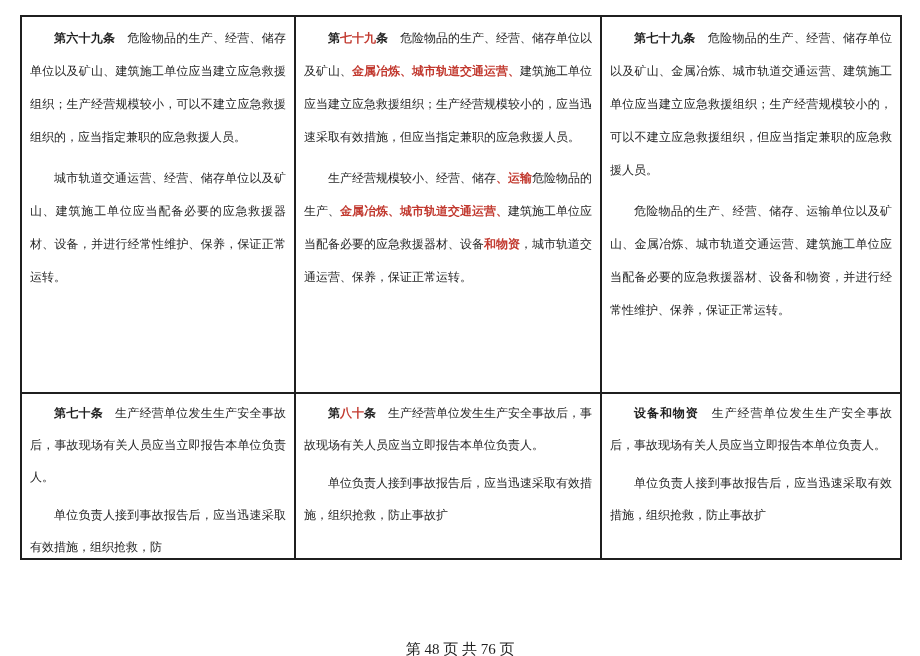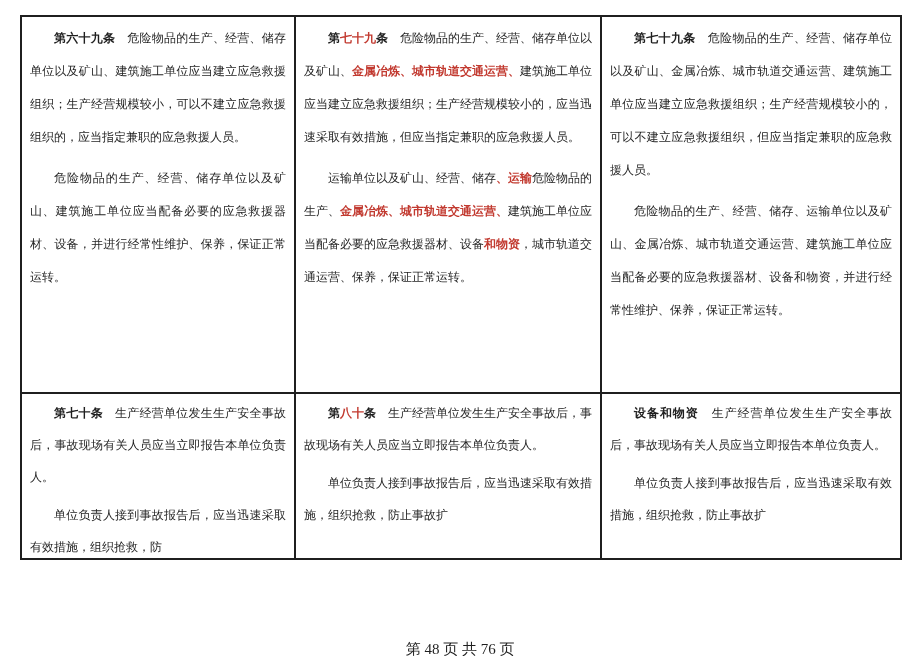--- a/index.html
+++ b/index.html
@@ -58,25 +58,25 @@
 </style>
 </head>
 <body>
 
 <div>
 
   <div class="comp-table">
 
     <div class="cell">
       <p><span class="b">第六十九条</span><span>　危险物品的生产、经营、储存单位以及矿山、建筑施工单位应当建立应急救援组织；生产经营规模较小，可以不建立应急救援组织的，应当指定兼职的应急救援人员。</span></p>
-      <p><span>危险物品的生产、经营、储存单位以及矿山、建筑施工单位应当配备必要的应急救援器材、设备，并进行经常性维护、保养，保证正常运转。</span></p>
+      <p><span>城市轨道交通运营、经营、储存单位以及矿山、建筑施工单位应当配备必要的应急救援器材、设备，并进行经常性维护、保养，保证正常运转。</span></p>
     </div>
     <div class="cell">
       <p><span class="b">第</span><span class="b r">七十九</span><span class="b">条</span><span>　危险物品的生产、经营、储存单位以及矿山、</span><span class="b r">金属冶炼、城市轨道交通运营、</span><span>建筑施工单位应当建立应急救援组织；生产经营规模较小的，应当迅速采取有效措施，但应当指定兼职的应急救援人员。</span></p>
-      <p><span>运输单位以及矿山、经营、储存</span><span class="b r">、运输</span><span>危险物品的生产、</span><span class="b r">金属冶炼、城市轨道交通运营、</span><span>建筑施工单位应当配备必要的应急救援器材、设备</span><span class="b r">和物资</span><span>，城市轨道交通运营、保养，保证正常运转。</span></p>
+      <p><span>生产经营规模较小、经营、储存</span><span class="b r">、运输</span><span>危险物品的生产、</span><span class="b r">金属冶炼、城市轨道交通运营、</span><span>建筑施工单位应当配备必要的应急救援器材、设备</span><span class="b r">和物资</span><span>，城市轨道交通运营、保养，保证正常运转。</span></p>
     </div>
     <div class="cell">
       <p><span class="b">第七十九条</span><span>　危险物品的生产、经营、储存单位以及矿山、金属冶炼、城市轨道交通运营、建筑施工单位应当建立应急救援组织；生产经营规模较小的，可以不建立应急救援组织，但应当指定兼职的应急救援人员。</span></p>
       <p><span>危险物品的生产、经营、储存、运输单位以及矿山、金属冶炼、城市轨道交通运营、建筑施工单位应当配备必要的应急救援器材、设备和物资，并进行经常性维护、保养，保证正常运转。</span></p>
     </div>
 
     <div class="cell row2">
       <p><span class="b">第七十条</span><span>　生产经营单位发生生产安全事故后，事故现场有关人员应当立即报告本单位负责人。</span></p>
       <p><span>单位负责人接到事故报告后，应当迅速采取有效措施，组织抢救，防</span></p>
     </div>

